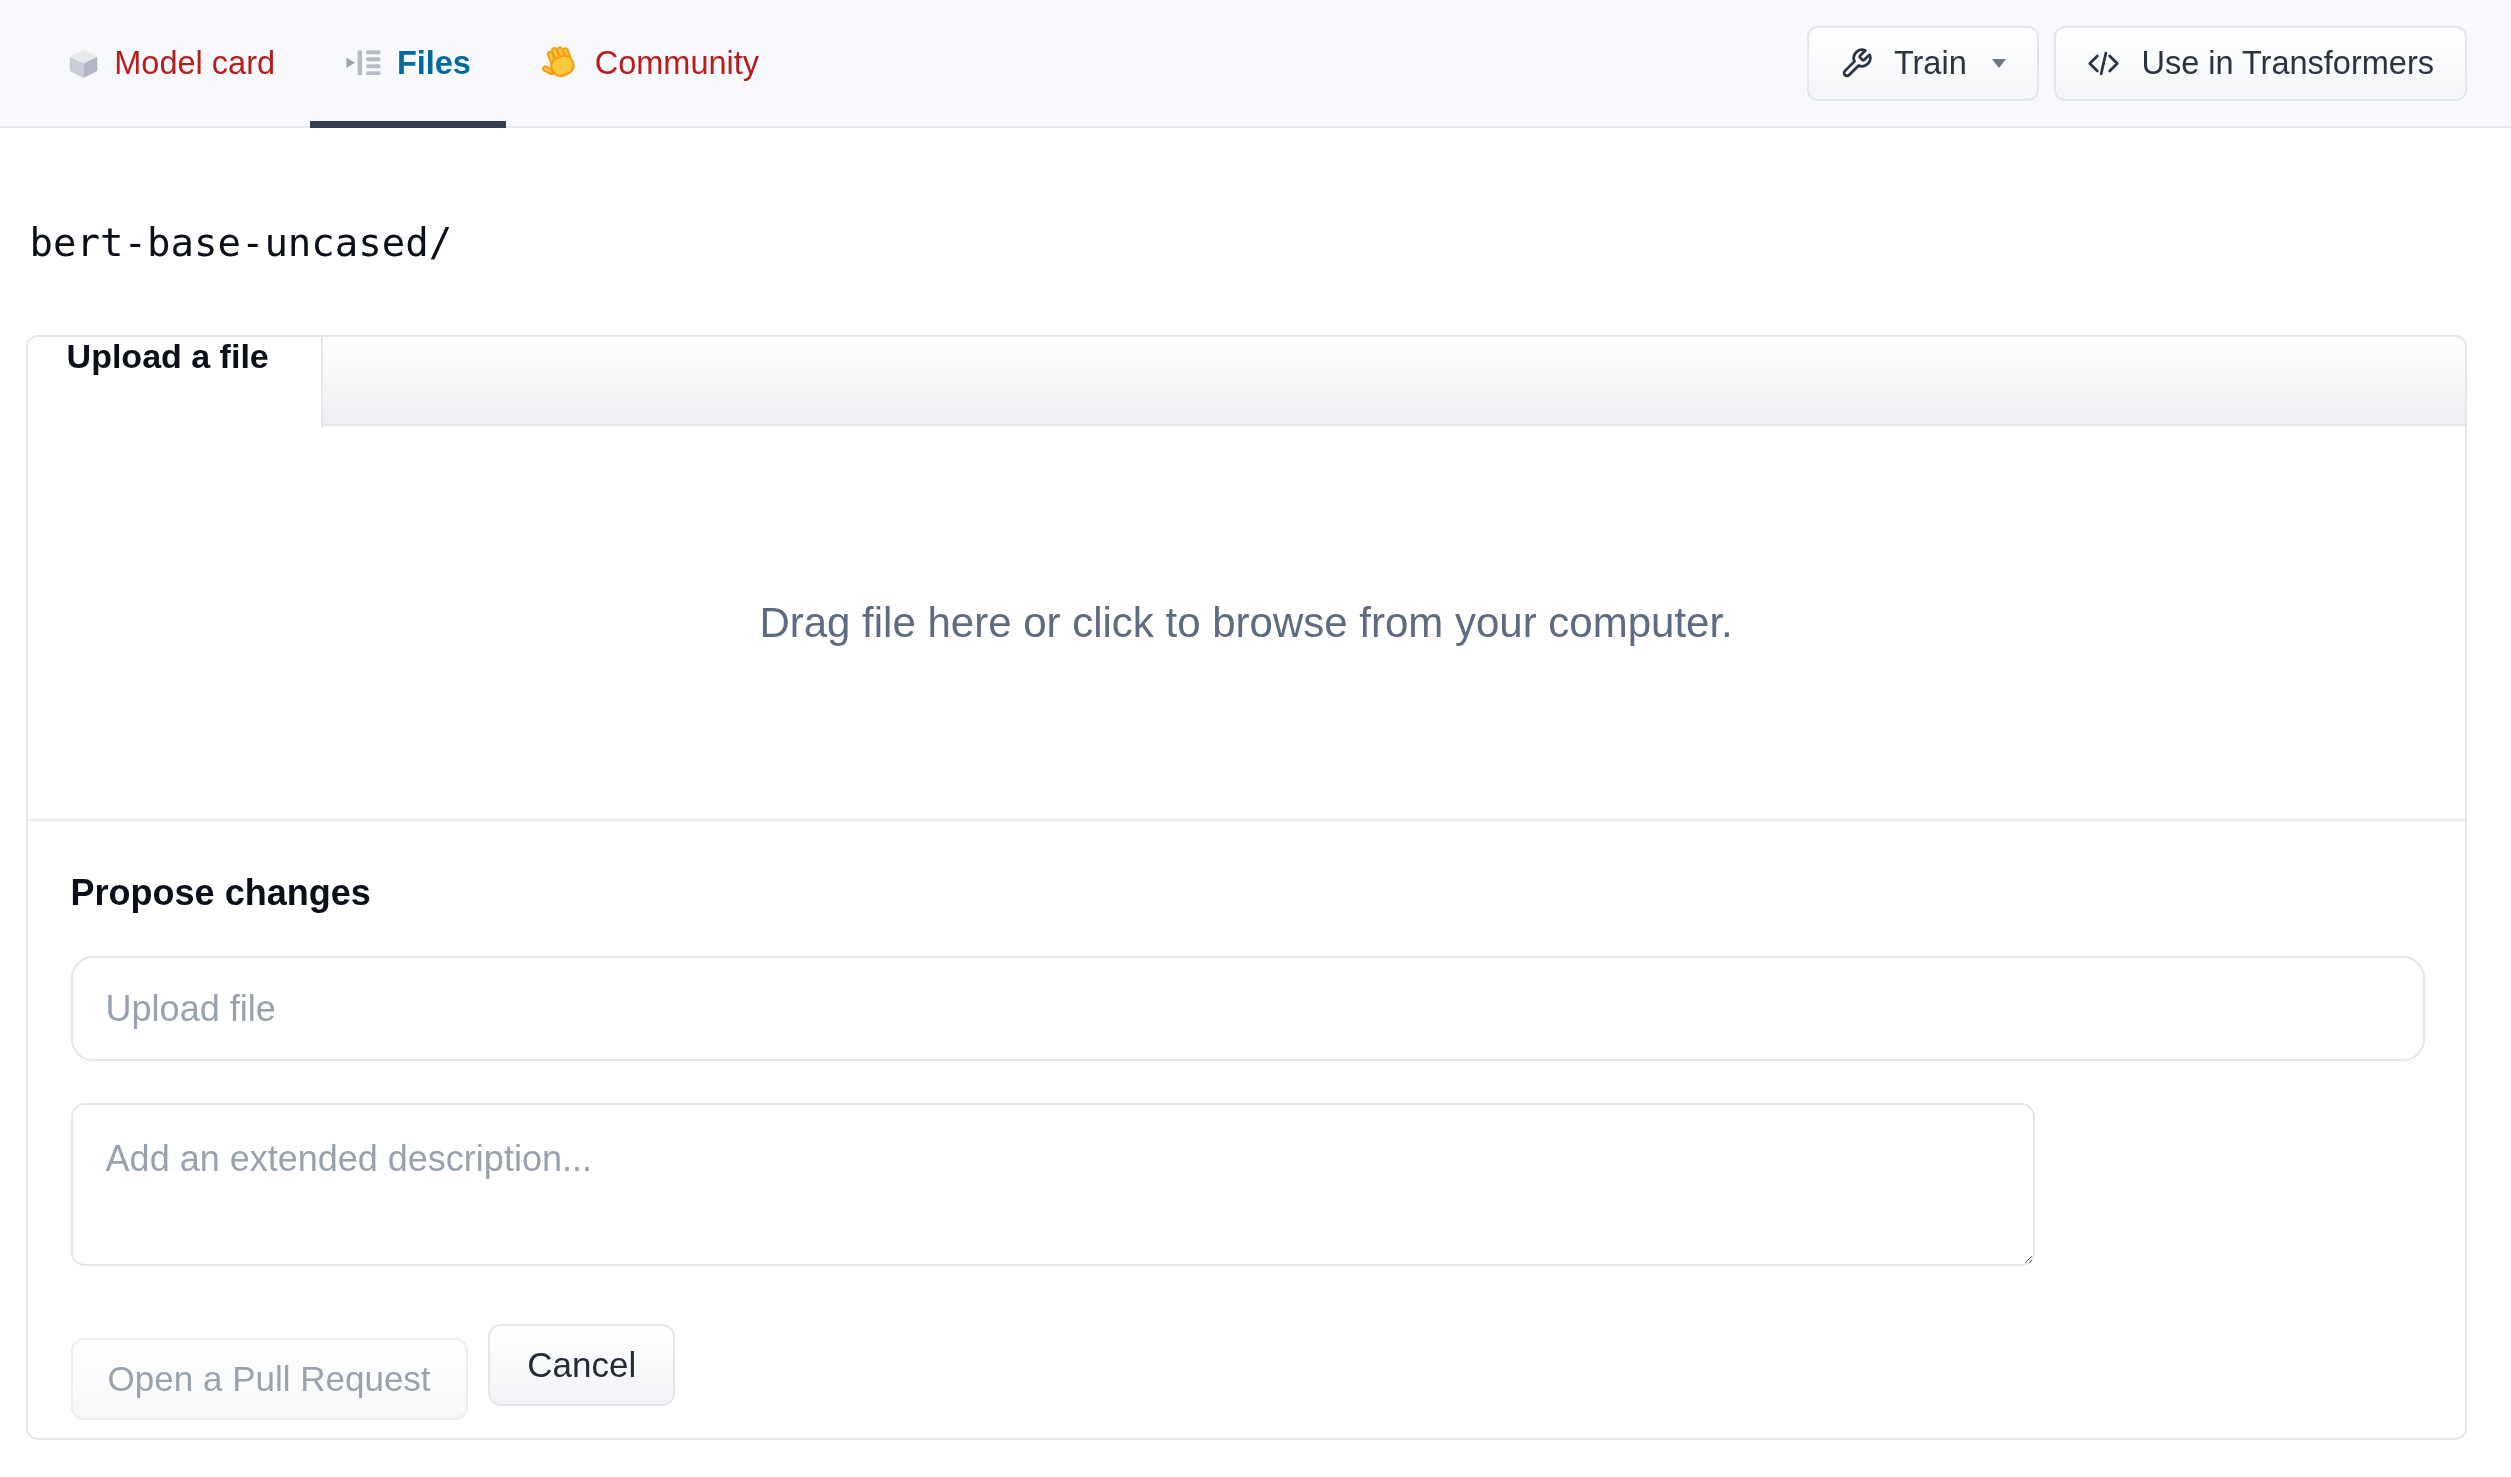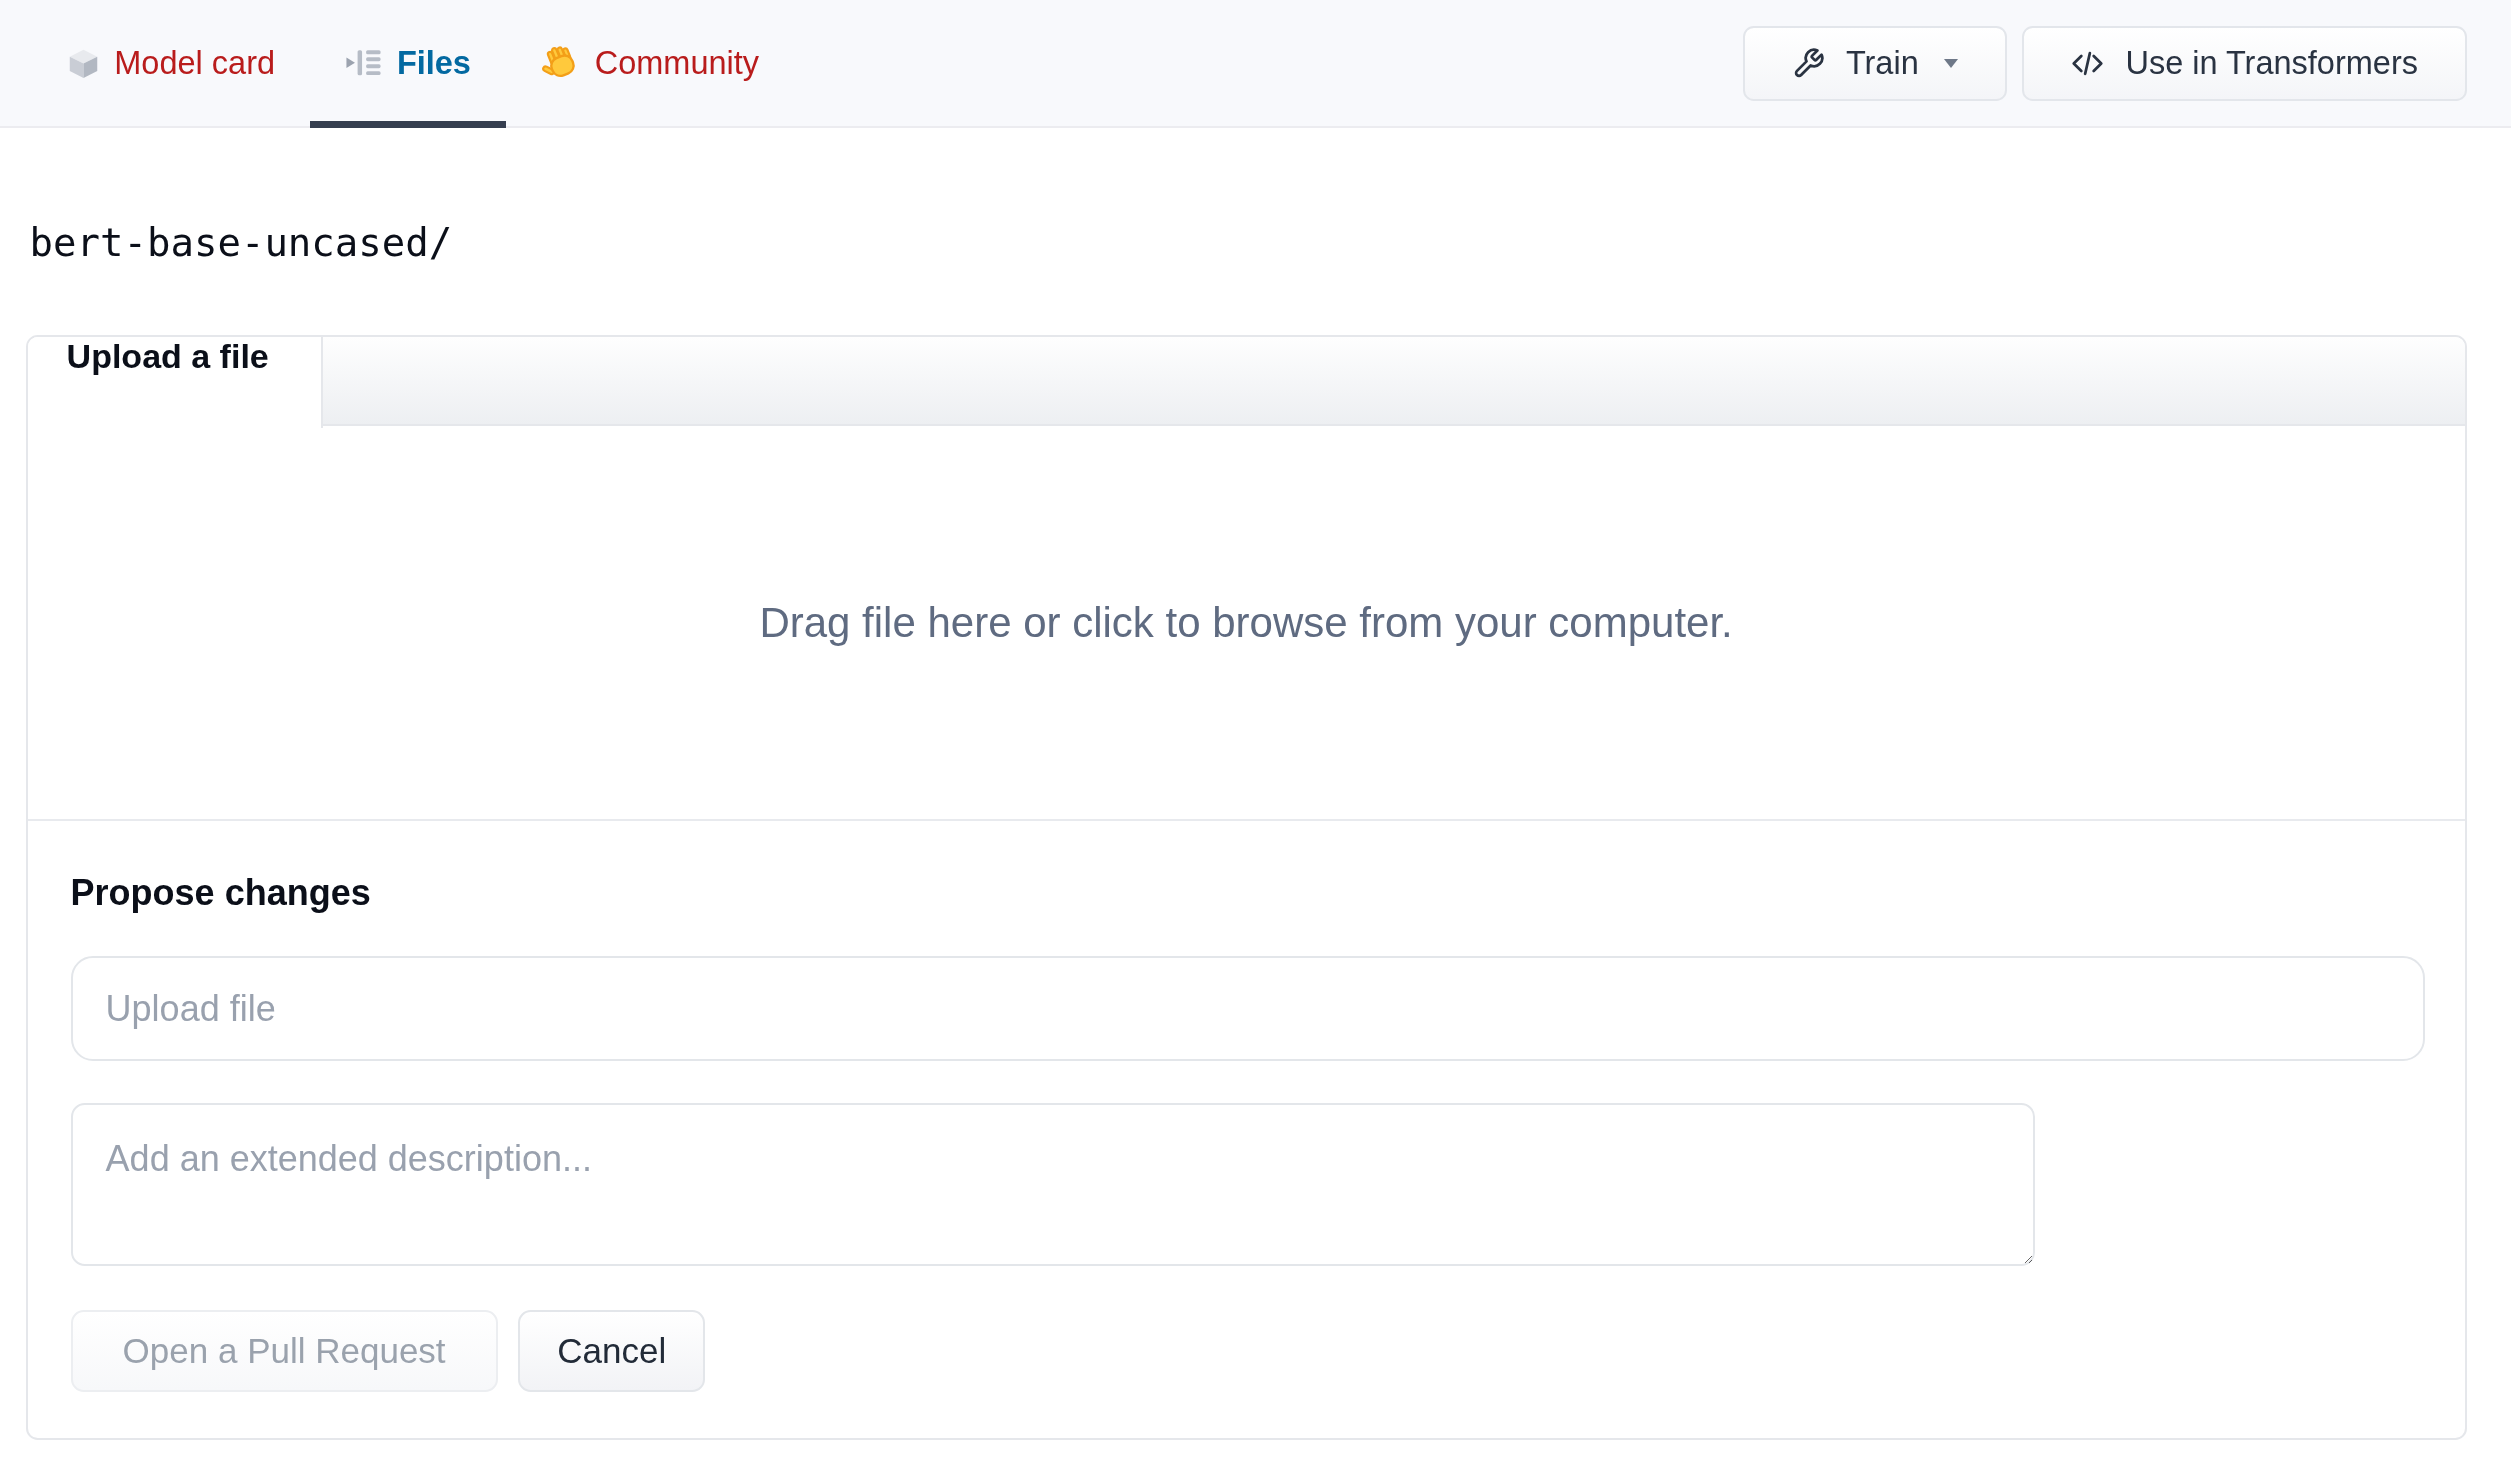--- a/index.html
+++ b/index.html
@@ -12,21 +12,21 @@
     justify-content: space-between; padding: 0 45px 0 31.5px; }
   .nav-tabs { display: flex; align-items: stretch; }
   .nav-tab { position: relative; display: flex; align-items: center; gap: 14.8px;
     padding: 0 35px; cursor: pointer; color: #b91c1c; font-size: 32.5px; }
   .nav-tab .tab-label { white-space: nowrap; }
   .nav-tab.active { color: #0369a1; font-weight: 700; }
   .nav-tab.active .underline { position: absolute; left: 0; right: 0; bottom: -2px;
     height: 6.9px; background: #353e4f; }
   .nav-actions { display: flex; align-items: center; gap: 15.8px; }
   .nav-btn { display: flex; align-items: center; gap: 21px; height: 75px;
-    padding: 0 47px; border: 2px solid #e3e6eb; border-radius: 10.8px;
+    padding: 0 31px; border: 2px solid #e3e6eb; border-radius: 10.8px;
     background: linear-gradient(to bottom, #ffffff, #f4f5f8);
     color: #2a3342; font-size: 32.5px; cursor: pointer; white-space: nowrap; }
   .caret { width: 0; height: 0; border-left: 7.9px solid transparent;
     border-right: 7.9px solid transparent; border-top: 9.9px solid #6e7888;
     margin-left: 3.9px; }
 
   
   .repo-path { margin: 91px 0 0 29.6px; font-family: "DejaVu Sans Mono", monospace;
     font-size: 39px; line-height: 47px; color: #0b0f19; cursor: pointer; }
 
@@ -55,22 +55,22 @@
     background: #ffffff; outline: none; }
   .filename-input::placeholder { color: #99a1ae; }
   .desc-textarea { display: block; margin-top: 42px; width: 1964px; height: 163px;
     border: 2px solid #e3e6ea; border-radius: 13.8px; padding: 33px;
     font-family: "Liberation Sans", sans-serif; font-size: 36px; color: #111827;
     background: #ffffff; outline: none; resize: both; }
   .desc-textarea::placeholder { color: #99a1ae; }
   .btn-row { display: flex; align-items: center; gap: 20.7px; margin-top: 44px; }
   .btn { height: 82px; border-radius: 12.8px; font-size: 35px; cursor: pointer;
     font-family: "Liberation Sans", sans-serif; white-space: nowrap; }
-  .btn-open-pr { padding: 0 50px; border: 2px solid #eceef1; color: #9aa2ad;
-    background: linear-gradient(to bottom, #ffffff, #f7f8fa); }
+  .btn-open-pr { padding: 0 35px; border: 2px solid #eceef1; color: #9aa2ad;
+    background: linear-gradient(to bottom, #ffffff, #f7f8fa); margin-top: 28px; }
   .btn-cancel { padding: 0 37px; border: 2px solid #e3e6ea; color: #222b38;
     font-weight: 400; background: linear-gradient(to bottom, #ffffff, #f2f3f6); }
 
   .icon { flex: 0 0 auto; display: inline-flex; }
 </style>
 </head>
 <body>
 
 <div class="navbar">
   <div class="nav-tabs">

